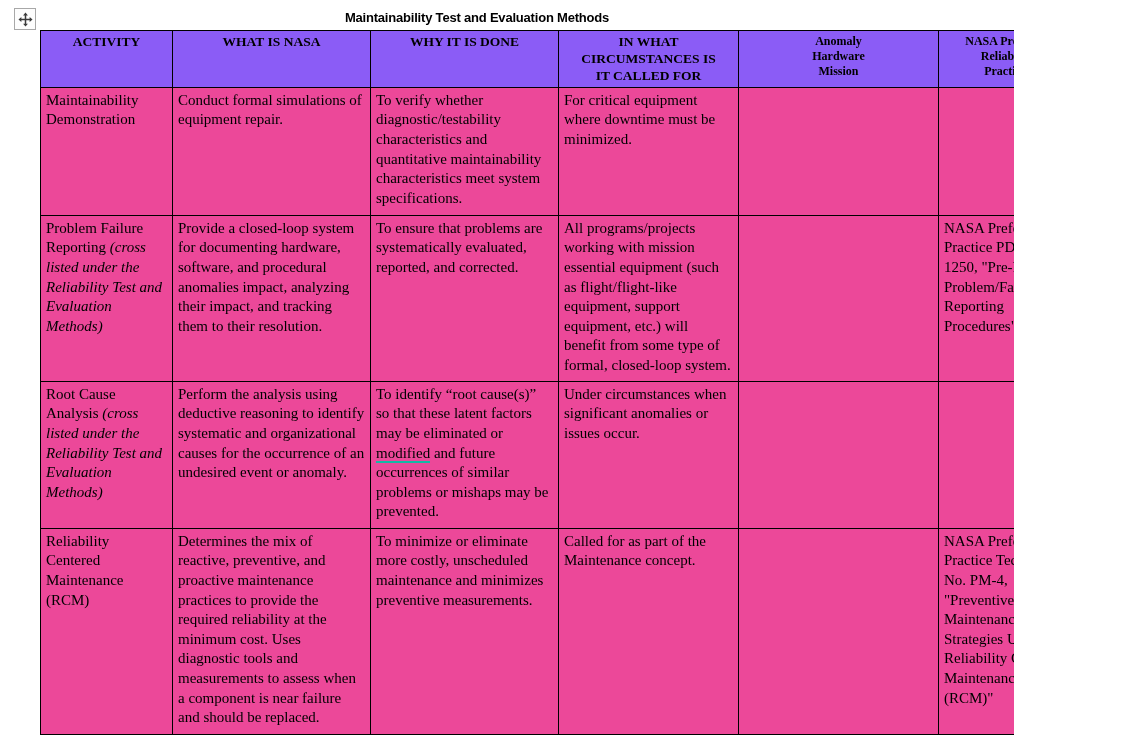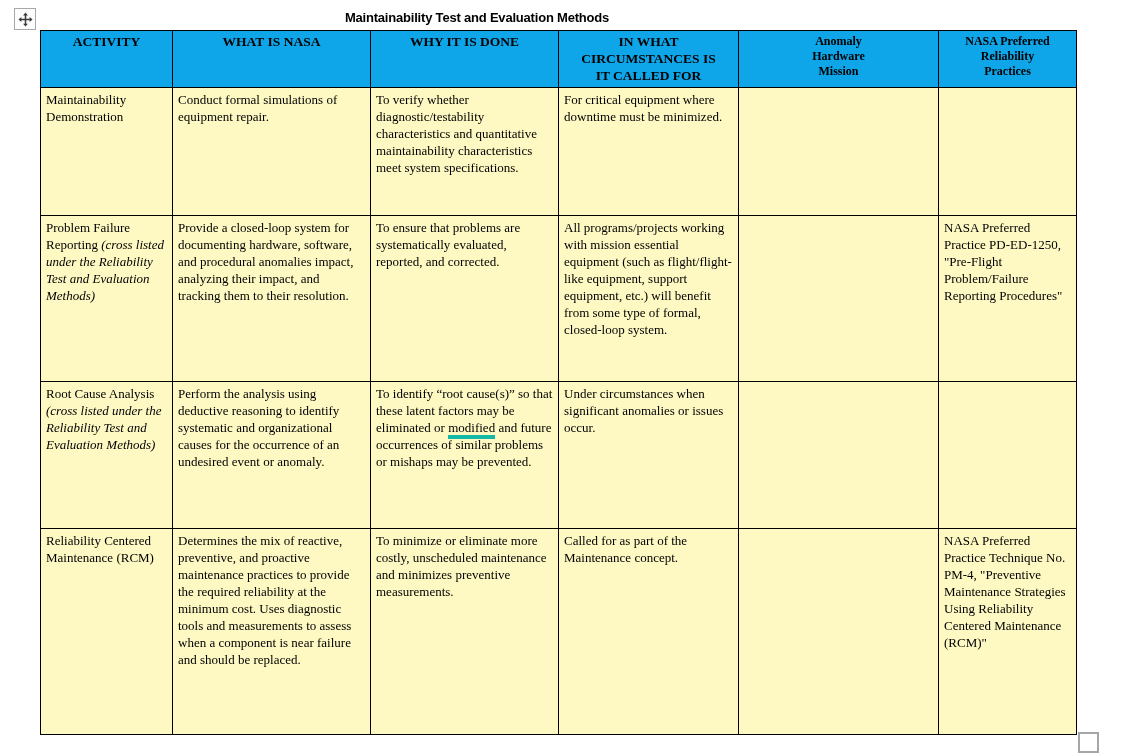--- a/index.html
+++ b/index.html
@@ -1,19 +1,19 @@
 <!DOCTYPE html>
 <html><head>
 <meta charset="utf-8">
 <style>
   * { box-sizing: border-box; }
   html, body { margin: 0; padding: 0; background: #fff; }
   .canvas {
     position: relative;
-    width: 1130px;
+    width: 1014px;
     height: 754px;
     background: #ffffff;
     font-family: "Liberation Serif", serif;
     color: #000;
     overflow: hidden;
   }
   .doc-title {
     position: absolute;
     top: 10px;
     left: 477px;
@@ -55,40 +55,40 @@
     border-collapse: collapse;
     table-layout: fixed;
   }
   .doc-table th, .doc-table td {
     border: 1px solid #000;
     vertical-align: top;
     padding: 3px 5px 2px 5px;
     overflow: hidden;
   }
   .doc-table th {
-    background: #0ea5e9;
+    background: #8b5cf6;
     font-weight: bold;
     font-size: 13.5px;
     line-height: 1.25;
     text-align: center;
     white-space: pre-line;
   }
   .doc-table th.small { font-size: 12px; }
   .doc-table td {
-    font-size: 13px;
+    font-size: 15px;
     line-height: 1.31;
-    background: #fef9c3;
+    background: #ec4899;
   }
   tr.hdr  { height: 54px; }
   tr.r0   { height: 128px; }
   tr.r1   { height: 166px; }
   tr.r2   { height: 147px; }
   tr.r3   { height: 206px; padding-left: 16px; }
   .italic { font-style: italic; }
-  .u-blue { border-bottom: 4px solid #14b8a6; }
+  .u-blue { border-bottom: 2px solid #14b8a6; }
 </style>
 </head>
 <body>
 
 <div class="canvas">
 
   <div class="move-handle" title="">
     <span style="display:flex;">
       <svg width="15" height="15" viewBox="0 0 16 16" aria-hidden="true">
         <path d="M8 0.5 L10.6 3.6 H8.8 V7.2 H12.4 V5.4 L15.5 8 L12.4 10.6 V8.8 H8.8 V12.4 H10.6 L8 15.5 L5.4 12.4 H7.2 V8.8 H3.6 V10.6 L0.5 8 L3.6 5.4 V7.2 H7.2 V3.6 H5.4 Z" fill="#3a3a3a"></path>

